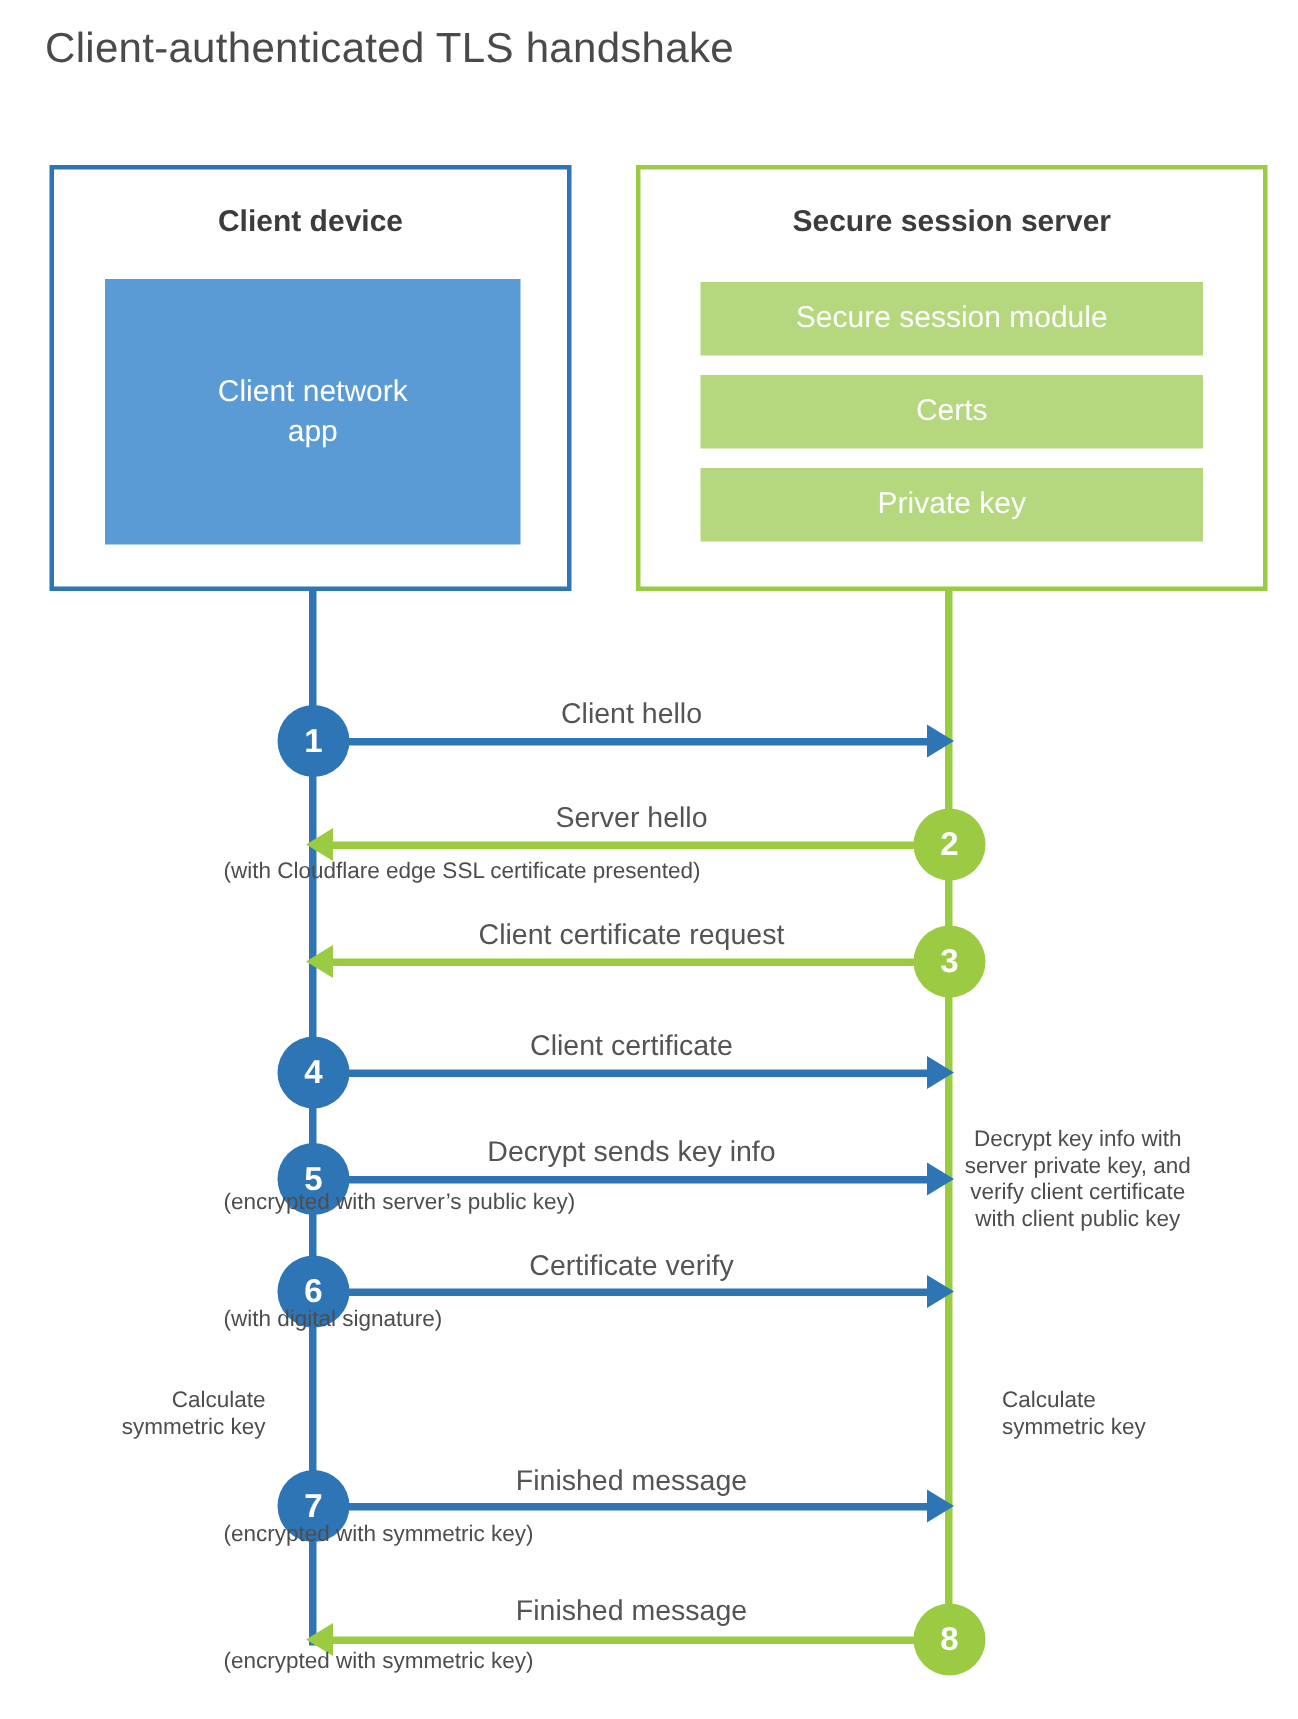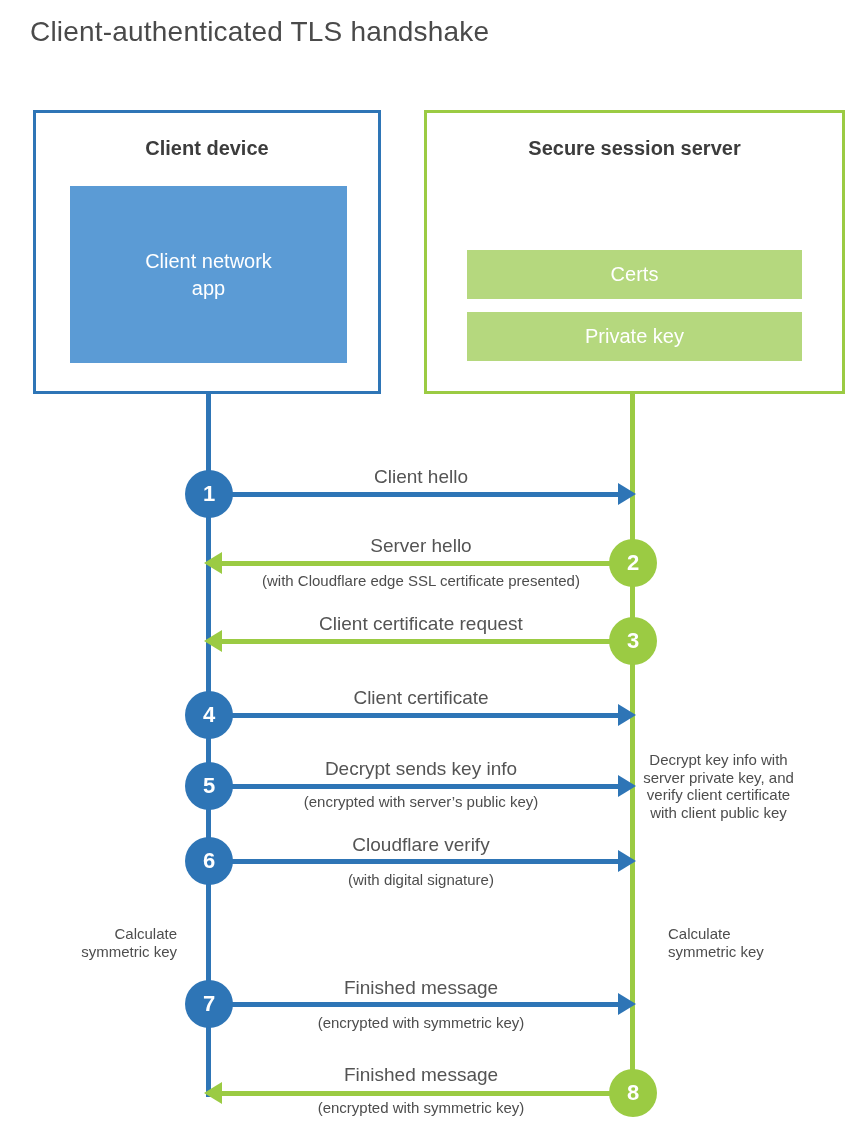--- a/index.html
+++ b/index.html
@@ -46,21 +46,21 @@
     font-size:22px;font-weight:700;display:flex;align-items:center;justify-content:center;
   }
   .badge.blue{background:#2E75B6;left:185px;}
   .badge.green{background:#9BCB43;left:609px;}
   
   .msg-label{
     position:absolute;left:209px;width:424px;text-align:center;
     font-size:19px;color:#545454;line-height:22px;
   }
   .msg-sublabel{
-    position:absolute;left:149px;width:544px;text-align:center;
+    position:absolute;left:149px;width:544px;text-align:left;
     font-size:15px;color:#4d4d4d;line-height:17px;
   }
   
   .note{position:absolute;font-size:15px;line-height:17.5px;color:#4d4d4d;}
   .note-decrypt{left:636px;top:751px;width:165px;text-align:center;}
   .note-calc-left{left:77px;top:925px;width:100px;text-align:right;}
   .note-calc-right{left:668px;top:925px;width:100px;text-align:left;}
 </style>
 </head>
 <body>
@@ -72,20 +72,21 @@
   <div class="vline blue"></div>
   <div class="vline green"></div>
 
   <div class="entity-box client-box">
     <div class="entity-title">Client device</div>
     <div class="client-app">Client network app</div>
   </div>
 
   <div class="entity-box server-box">
     <div class="entity-title">Secure session server</div>
+    <div class="server-module mod-0">Secure session module</div>
     <div class="server-module mod-2">Private key</div>
     <div class="server-module mod-1">Certs</div>
   </div>
 
   <div>
     <div class="hbar blue" style="left:208px;top:492px;width:412px"></div>
     <div class="head right" style="left:618px;top:483px"></div>
     <div class="badge blue" style="top:470px">1</div>
     <div class="msg-label" style="top:466px">Client hello</div>
   </div>
@@ -117,21 +118,21 @@
     <div class="head right" style="left:618px;top:775px"></div>
     <div class="badge blue" style="top:762px">5</div>
     <div class="msg-label" style="top:758px">Decrypt sends key info</div>
     <div class="msg-sublabel" style="top:793px">(encrypted with server’s public key)</div>
   </div>
 
   <div>
     <div class="hbar blue" style="left:208px;top:859px;width:412px"></div>
     <div class="head right" style="left:618px;top:850px"></div>
     <div class="badge blue" style="top:837px">6</div>
-    <div class="msg-label" style="top:834px">Cloudflare verify</div>
+    <div class="msg-label" style="top:834px">Certificate verify</div>
     <div class="msg-sublabel" style="top:871px">(with digital signature)</div>
   </div>
 
   <div>
     <div class="hbar blue" style="left:208px;top:1002px;width:412px"></div>
     <div class="head right" style="left:618px;top:993px"></div>
     <div class="badge blue" style="top:980px">7</div>
     <div class="msg-label" style="top:977px">Finished message</div>
     <div class="msg-sublabel" style="top:1014px">(encrypted with symmetric key)</div>
   </div>

